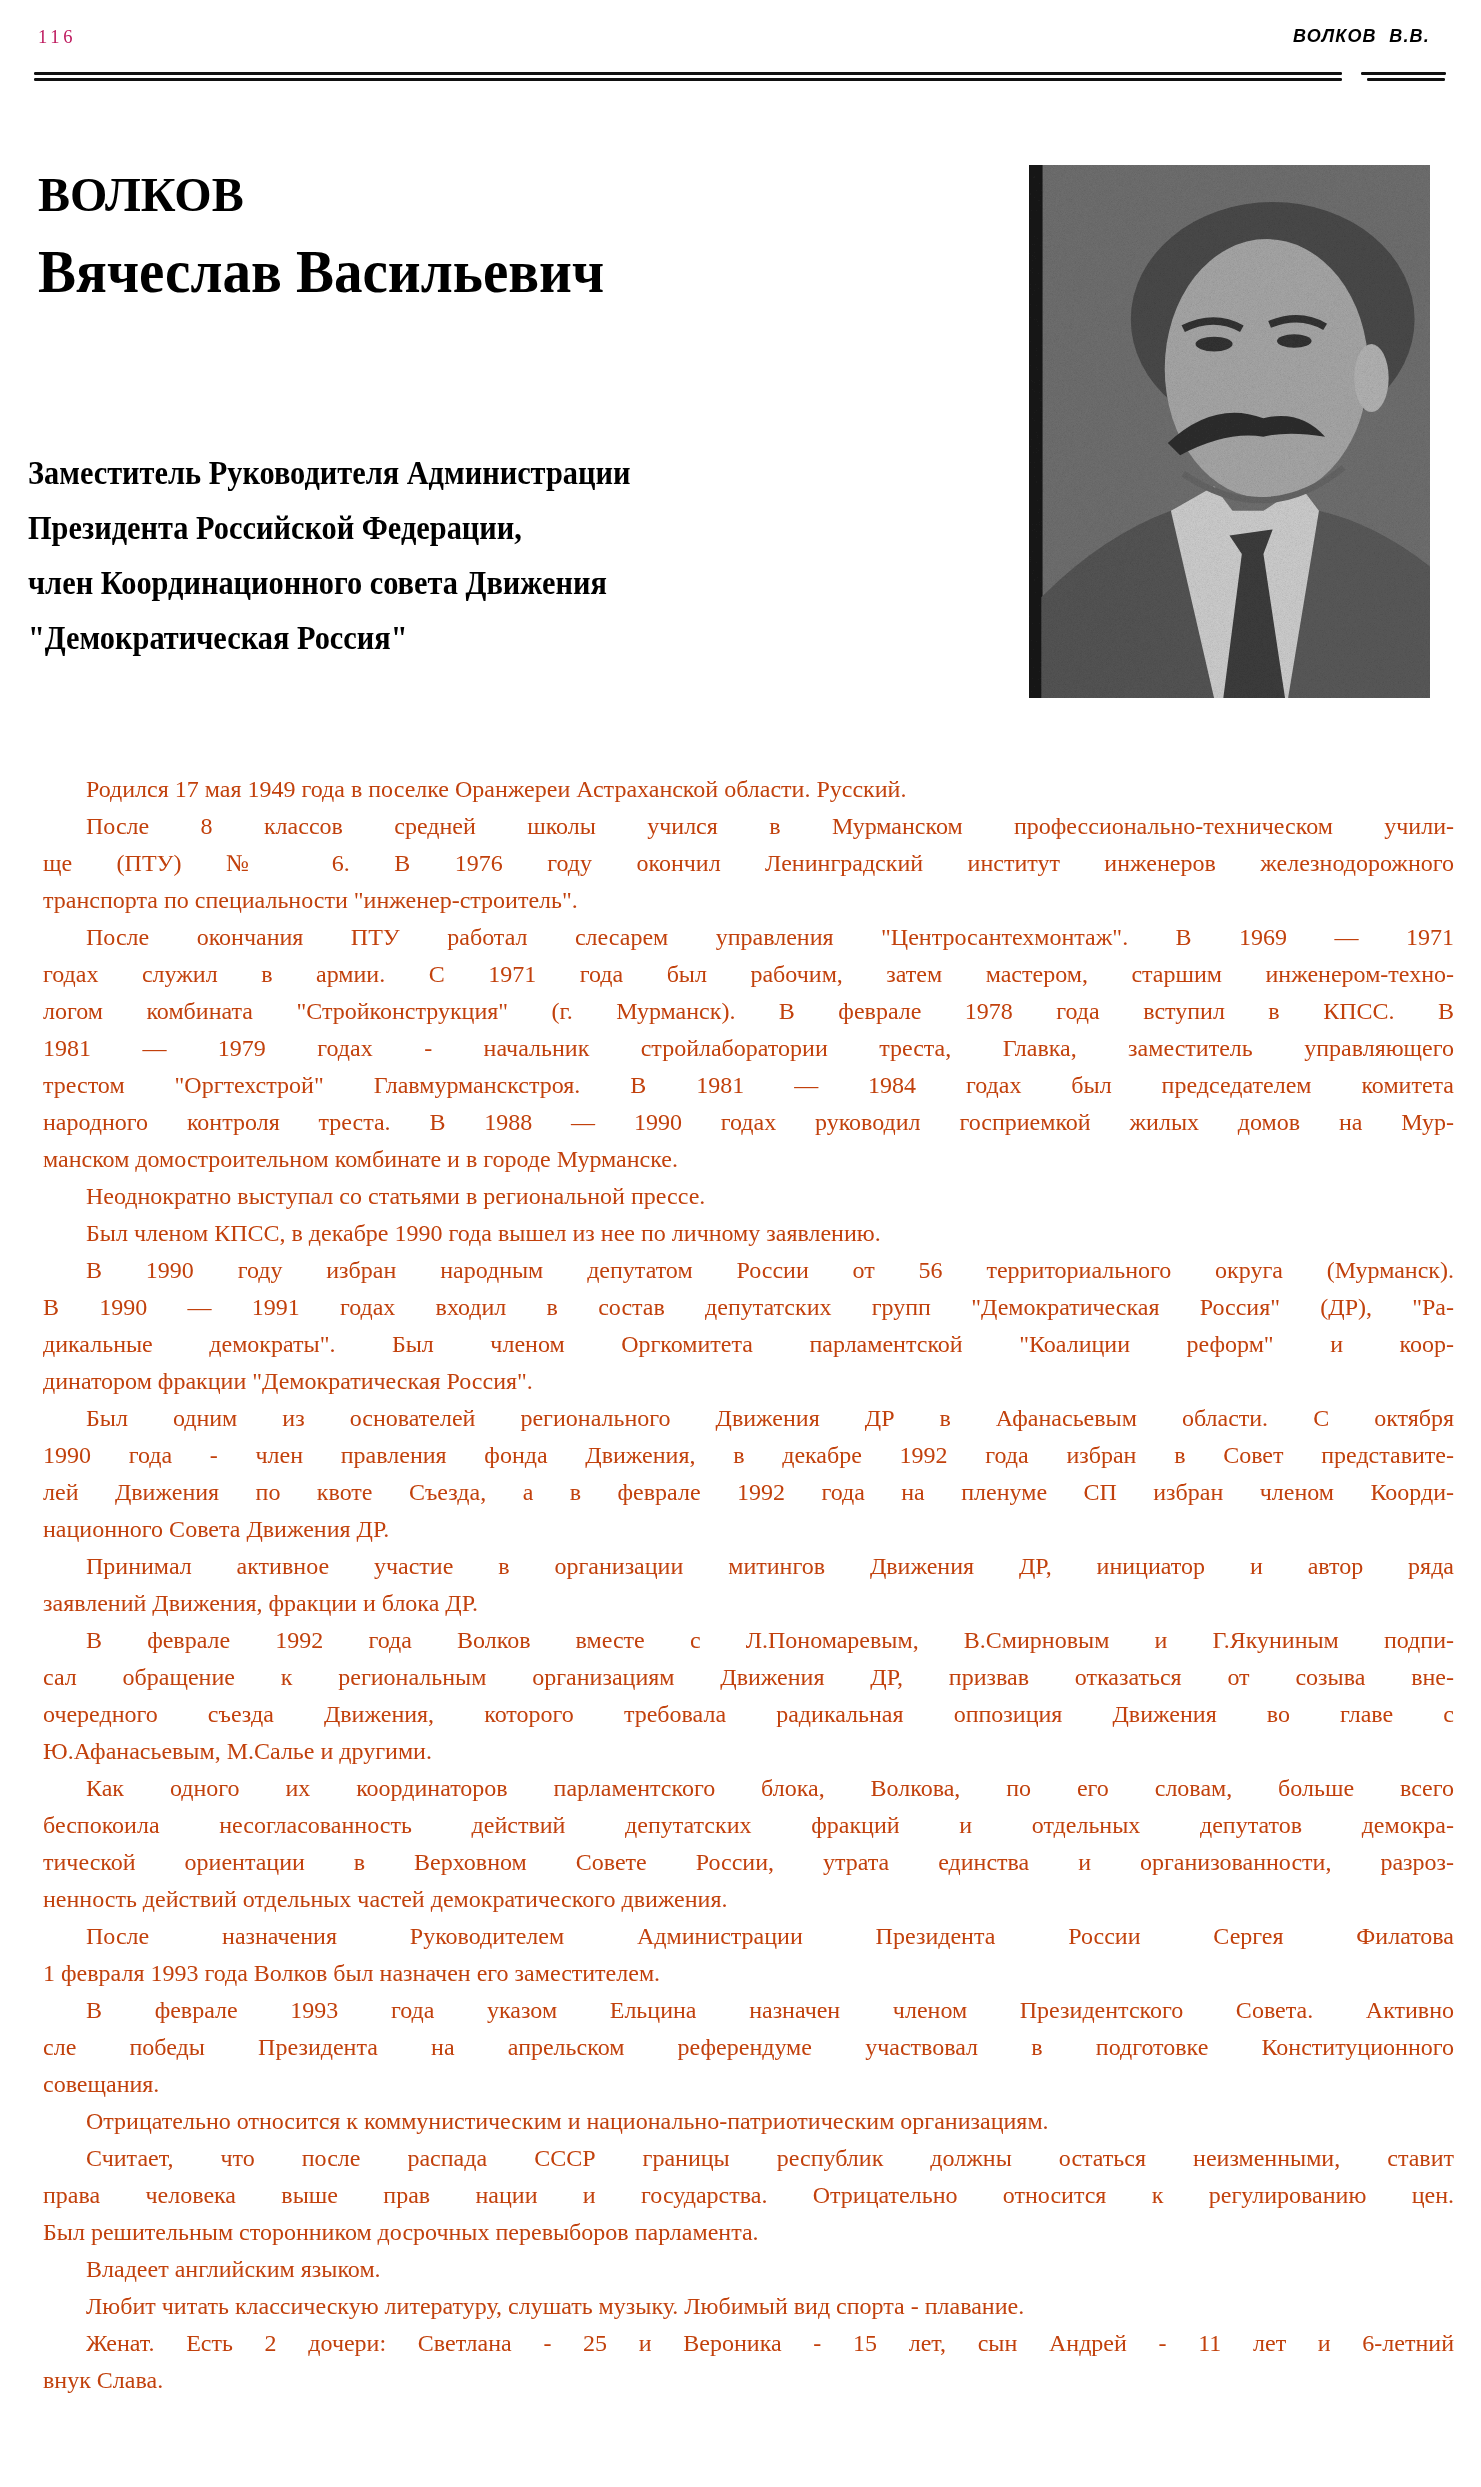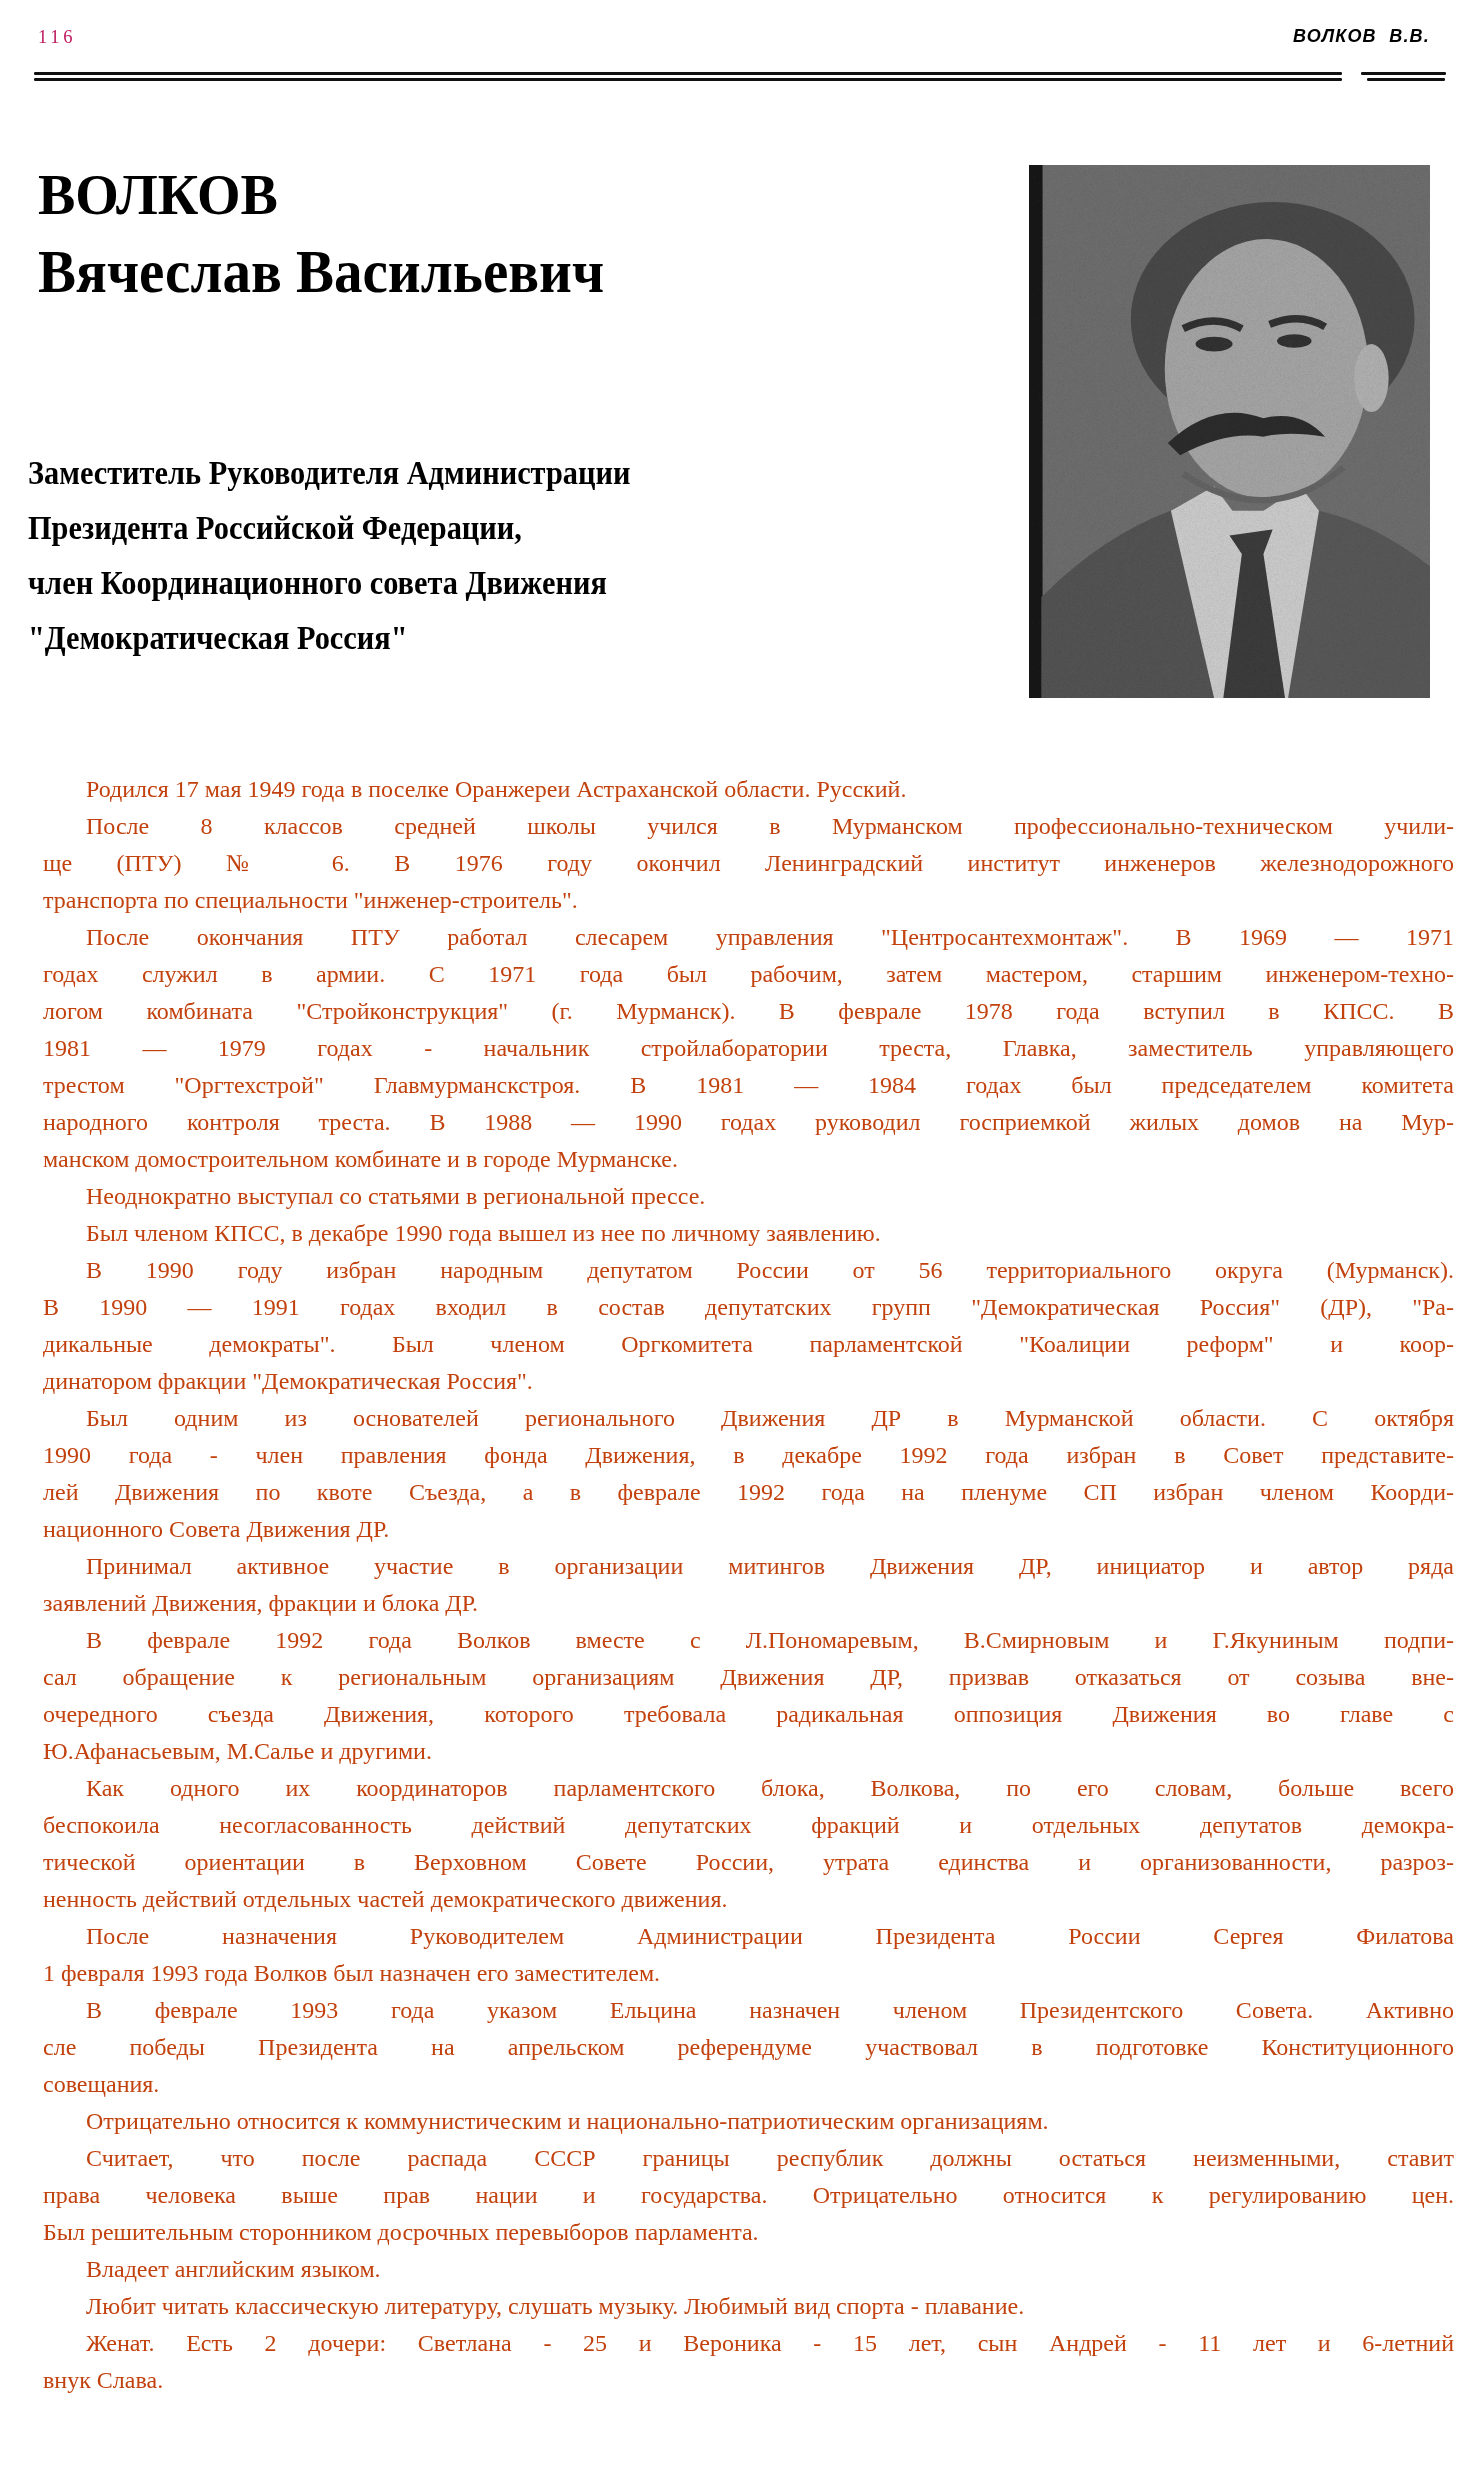--- a/index.html
+++ b/index.html
@@ -15,21 +15,21 @@
     font-family: "Liberation Sans", sans-serif; font-weight: bold; font-style: italic;
     font-size: 18px; letter-spacing: 1.2px; color: #000; word-spacing: 6.2px; text-align: center;
   }
   .rule { position: absolute; left: 34px; height: 3.1px; background: #111; border-radius: 1.2px; }
   .rule.r1 { top: 72px; width: 1308px; }
   .rule.r2 { top: 78px; width: 1308px; height: 2.5px; }
   .rule.r1b { top: 72px; left: 1361px; width: 85px; }
   .rule.r2b { top: 78px; left: 1367px; width: 78px; height: 2.5px; }
 
   .title-block { position: absolute; left: 38px; top: 164px; font-family: "Liberation Serif", serif; font-weight: bold; }
-  .surname { font-size: 56px; line-height: 62px; margin: 0; height: 65px; letter-spacing: 0px; }
+  .surname { font-size: 48px; line-height: 62px; margin: 0; height: 65px; letter-spacing: 0px; }
   .given-names { font-size: 62px; line-height: 62px; margin: 0; margin-top: 11px; transform: scaleX(0.92); transform-origin: left; white-space: nowrap; }
 
   .position-block { position: absolute; left: 28px; top: 446px; font-family: "Liberation Serif", serif; font-weight: bold; font-size: 33px; }
   .position-line { line-height: 55px; height: 55px; white-space: nowrap; transform: scaleX(0.92); transform-origin: left; }
 
   .photo {
     position: absolute; left: 1029px; top: 165px; width: 401px; height: 533px;
     background: #6a6a6a; overflow: hidden;
   }
   .photo svg { display: block; width: 100%; height: 100%; }
@@ -135,21 +135,21 @@
       <div>
         <div class="line indent last">Был членом КПСС, в декабре 1990 года вышел из нее по личному заявлению.</div>
       </div>
       <div>
         <div class="line indent">В 1990 году избран народным депутатом России от 56 территориального округа (Мурманск).</div>
         <div class="line">В 1990 — 1991 годах входил в состав депутатских групп "Демократическая Россия" (ДР), "Ра-</div>
         <div class="line">дикальные демократы". Был членом Оргкомитета парламентской "Коалиции реформ" и коор-</div>
         <div class="line last">динатором фракции "Демократическая Россия".</div>
       </div>
       <div>
-        <div class="line indent">Был одним из основателей регионального Движения ДР в Мурманской области. С октября</div>
+        <div class="line indent">Был одним из основателей регионального Движения ДР в Афанасьевым области. С октября</div>
         <div class="line">1990 года - член правления фонда Движения, в декабре 1992 года избран в Совет представите-</div>
         <div class="line">лей Движения по квоте Съезда, а в феврале 1992 года на пленуме СП избран членом Коорди-</div>
         <div class="line last">национного Совета Движения ДР.</div>
       </div>
       <div>
         <div class="line indent">Принимал активное участие в организации митингов Движения ДР, инициатор и автор ряда</div>
         <div class="line last">заявлений Движения, фракции и блока ДР.</div>
       </div>
       <div>
         <div class="line indent">В феврале 1992 года Волков вместе с Л.Пономаревым, В.Смирновым и Г.Якуниным подпи-</div>

